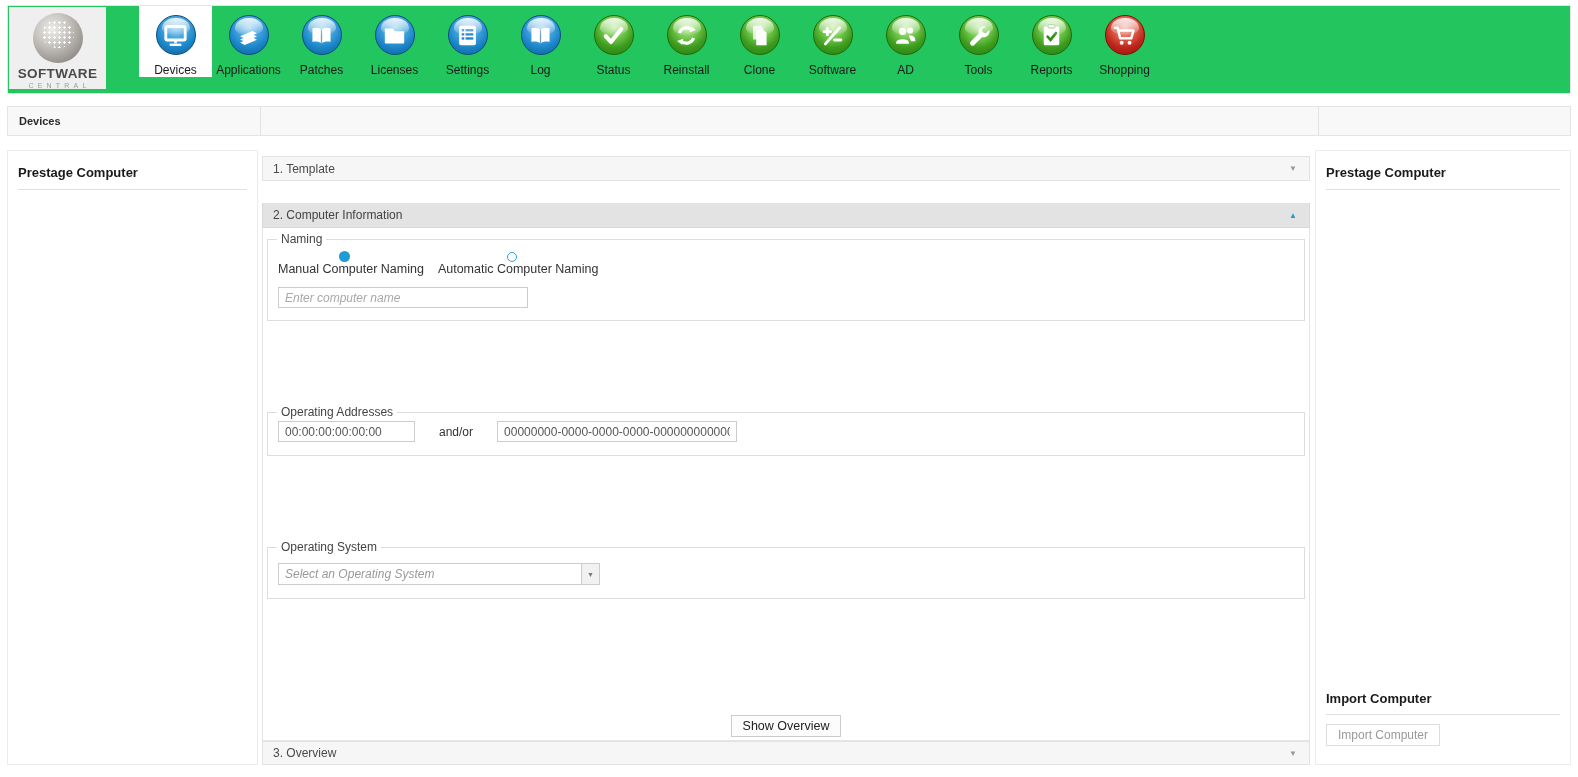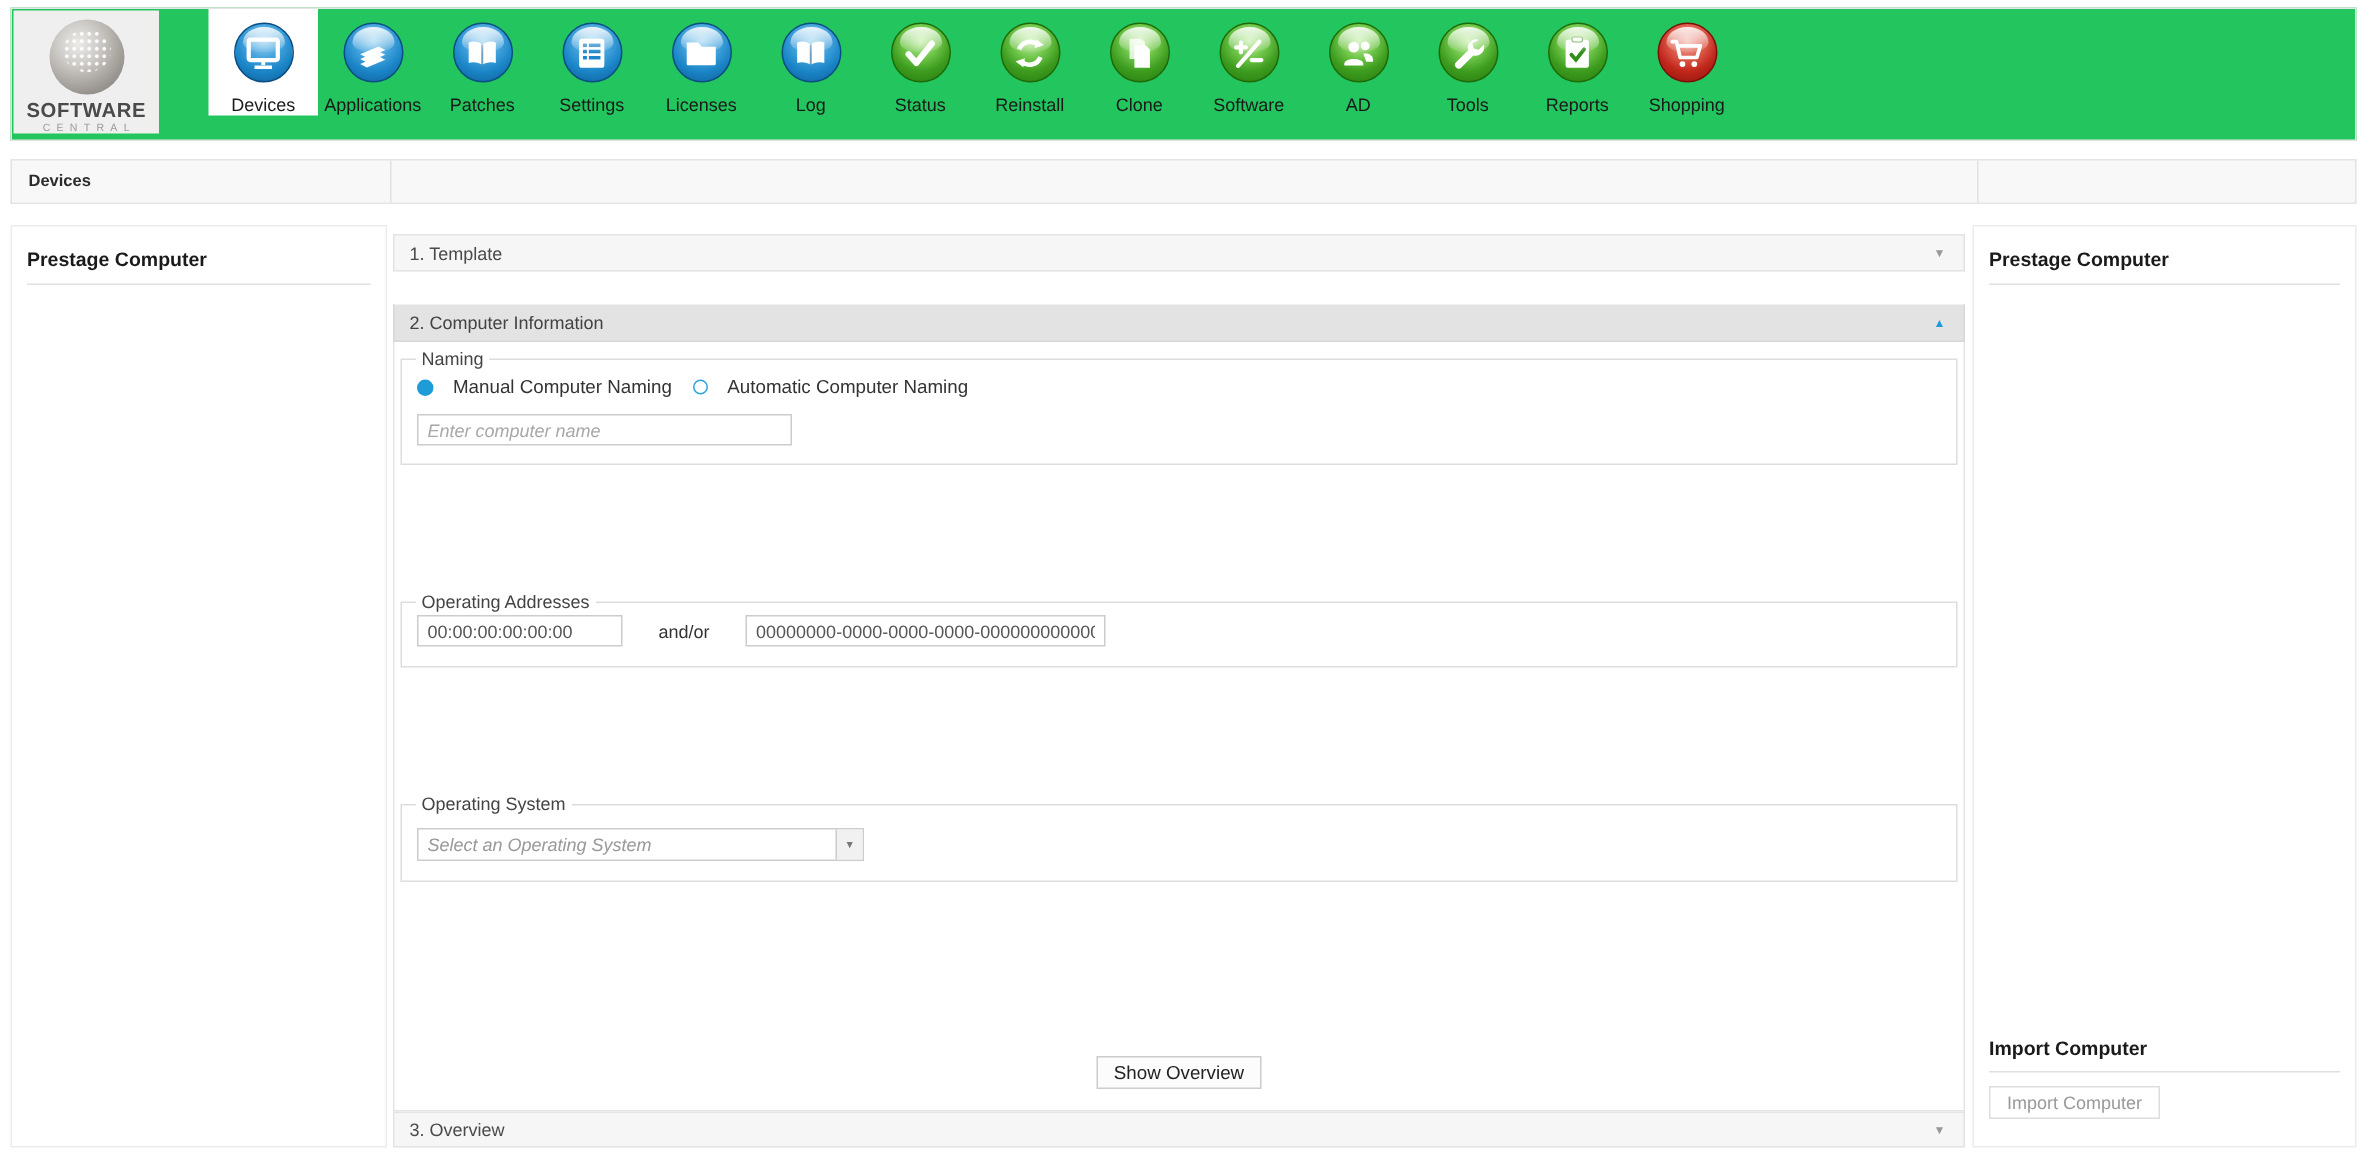--- a/index.html
+++ b/index.html
@@ -72,38 +72,38 @@
   .acc-header.footer { margin-top: auto; height: 24px; }
   .acc-body { flex: 1; background: #fff; border: 1px solid #e5e5e5; border-top: none;
     padding: 4px 3px 0 3px; display: flex; flex-direction: column; gap: 48px; }
 
   fieldset { border: 1px solid #ddd; margin: 0 1px 36px 1px; padding: 2px 8px 0 8px; }
   fieldset.os { margin-bottom: 0; }
   legend { font-size: 12px; color: #444; padding: 0 4px; margin-left: 1px; }
 
   .radio-row { display: flex; align-items: center; margin: 3px 0 11px 2px;
     font-size: 12.5px; color: #333; }
-  .radio-option { display: flex; align-items: center; margin-right: 14px; cursor: pointer; }
+  .radio-option { display: flex; align-items: center; margin-right: 14px; cursor: pointer; flex-direction: column; }
   .radio { flex: 0 0 auto; margin-right: 13px; border-radius: 50%; }
   .radio.checked { width: 11px; height: 11px; background: #1e9cd7; }
   .radio.unchecked { width: 10px; height: 10px; border: 1.6px solid #2ba3dd; background: #fff; }
 
   input[type="text"] { height: 21px; border: 1px solid #ccc; padding: 1px 6px;
     font-size: 12px; font-family: inherit; color: #555; background: #fff; }
   input[type="text"]::placeholder { font-style: italic; color: #a8a8a8; }
   .name-input { width: 250px; margin: 0 0 12px 2px; }
 
   .pa-labels { display: flex; font-size: 12.5px; color: #333; margin: 9px 0 11px 2px; }
   .pa-labels .mac-label { width: 187px; }
   .pa-inputs { display: flex; align-items: center; margin: 0 0 13px 2px; }
   .mac-input { width: 137px; }
   .andor { font-size: 12px; color: #333; margin: 0 24px; }
   .guid-input { width: 240px; }
 
-  .combo { display: flex; width: 298px; height: 22px; border: 1px solid #ccc;
+  .combo { display: flex; width: 322px; height: 22px; border: 1px solid #ccc;
     background: #fff; margin: 7px 0 13px 2px; cursor: pointer; }
   .combo-text { flex: 1; font-size: 12px; font-style: italic; color: #999;
     padding: 3px 6px; overflow: hidden; white-space: nowrap; }
   .combo-arrow { width: 18px; background: #f1f1f1; border-left: 1px solid #ccc;
     display: flex; align-items: center; justify-content: center; font-size: 7px; color: #777; }
 
   .show-overview-btn { align-self: center; margin-top: 68px; height: 22px; padding: 0 11px;
     background: #fcfcfc; border: 1px solid #ccc; color: #222; font-size: 12.5px;
     font-family: inherit; cursor: pointer; }
 </style>
@@ -144,40 +144,40 @@
           <svg viewBox="0 0 24 24">
             <path fill="#fff" d="M12 7.5 C10.3 5.9 7 5.6 5 6.4 V17 c2-.7 5.3-.4 7 1.1 1.7-1.5 5-1.8 7-1.1 V6.4 c-2-.8-5.3-.5-7 1.1z"></path>
             <path d="M12 7.5 V18" stroke="rgba(13,93,151,.6)" stroke-width="1"></path>
           </svg>
         </div>
         <div class="nav-label">Patches</div>
       </div>
       <div class="nav-item">
         <div class="icon-circle blue">
           <svg viewBox="0 0 24 24">
+            <path fill="#fff" d="M4.5 6.5 h6 l1.8 2.2 h7.2 v8.8 a.7.7 0 0 1-.7.7 H5.2 a.7.7 0 0 1-.7-.7z"></path>
+          </svg>
+        </div>
+        <div class="nav-label">Licenses</div>
+      </div>
+      <div class="nav-item">
+        <div class="icon-circle blue">
+          <svg viewBox="0 0 24 24">
             <rect x="5.5" y="4.5" width="13" height="15" rx="1.5" fill="#fff"></rect>
             <g fill="#1b86c8">
               <rect x="7.5" y="7" width="2" height="1.8"></rect>
               <rect x="10.5" y="7" width="6" height="1.8"></rect>
               <rect x="7.5" y="10.2" width="2" height="1.8"></rect>
               <rect x="10.5" y="10.2" width="6" height="1.8"></rect>
               <rect x="7.5" y="13.4" width="2" height="1.8"></rect>
               <rect x="10.5" y="13.4" width="6" height="1.8"></rect>
             </g>
           </svg>
         </div>
         <div class="nav-label">Settings</div>
-      </div>
-      <div class="nav-item">
-        <div class="icon-circle blue">
-          <svg viewBox="0 0 24 24">
-            <path fill="#fff" d="M4.5 6.5 h6 l1.8 2.2 h7.2 v8.8 a.7.7 0 0 1-.7.7 H5.2 a.7.7 0 0 1-.7-.7z"></path>
-          </svg>
-        </div>
-        <div class="nav-label">Licenses</div>
       </div>
       <div class="nav-item">
         <div class="icon-circle blue">
           <svg viewBox="0 0 24 24">
             <path fill="#fff" d="M12 7.5 C10.3 5.9 7 5.6 5 6.4 V17 c2-.7 5.3-.4 7 1.1 1.7-1.5 5-1.8 7-1.1 V6.4 c-2-.8-5.3-.5-7 1.1z"></path>
             <path d="M12 7.5 V18" stroke="rgba(13,93,151,.6)" stroke-width="1"></path>
           </svg>
         </div>
         <div class="nav-label">Log</div>
       </div>

